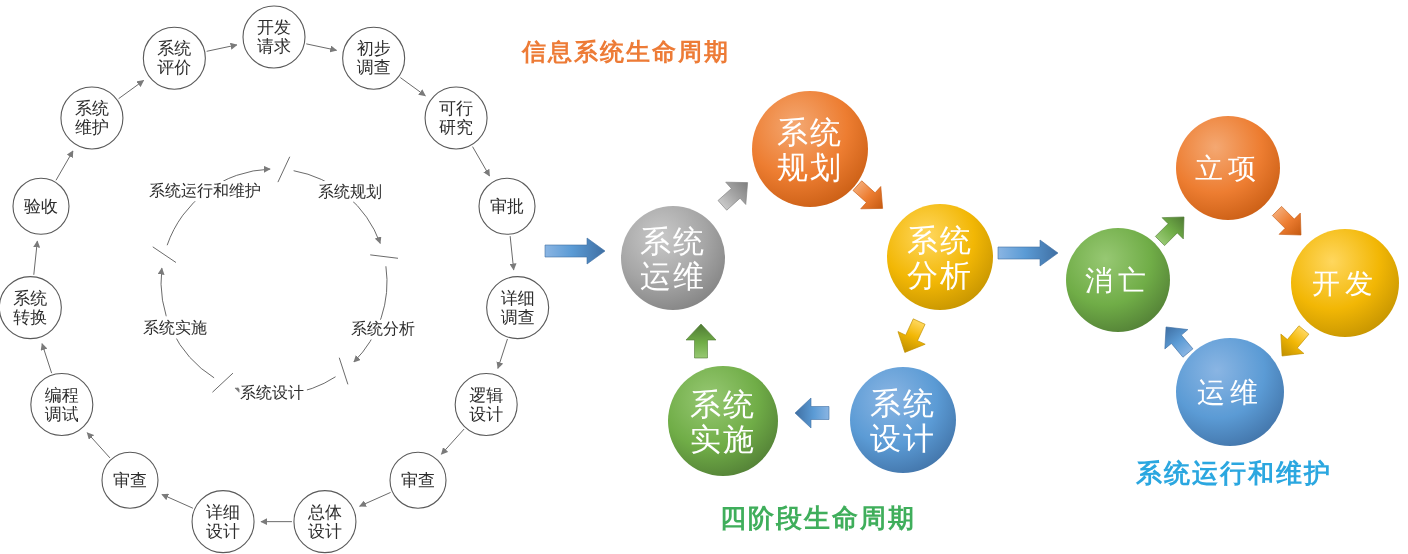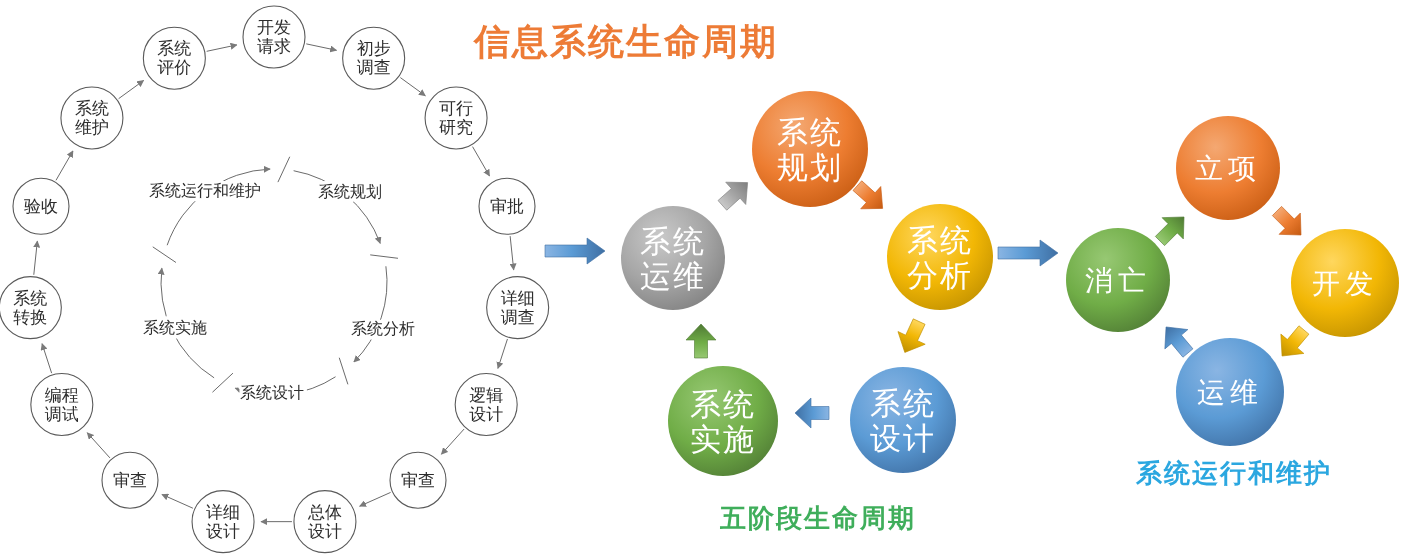--- a/index.html
+++ b/index.html
@@ -1,21 +1,21 @@
 <!DOCTYPE html>
 <html><head>
 <meta charset="utf-8">
 <style>
   html,body{margin:0;padding:0;background:#ffffff;}
   #stage{position:relative;width:1408px;height:554px;background:#ffffff;overflow:hidden;
          font-family:"DejaVu Sans",sans-serif;}
   #diagram-svg{position:absolute;left:0;top:0;}
   .lbl{position:absolute;transform:translateX(-50%);white-space:nowrap;font-weight:bold;
        font-family:"DejaVu Serif",serif;letter-spacing:2px;}
-  #title{left:626px;top:18px;font-size:36px;font-family:Liberation Mono, monospace;}
+  #title{left:626px;top:36px;font-size:24px;font-family:Liberation Mono, monospace;}
   #five-label{left:818px;top:501px;font-size:26px;}
   #four-label{left:1234px;top:456px;font-size:26px;}
   .ring-node-label{font-family:"DejaVu Serif",serif;font-size:17px;fill:#2d2d2d;text-anchor:middle;}
   .inner-label{font-family:"DejaVu Serif",serif;font-size:16px;fill:#2d2d2d;text-anchor:middle;
                paint-order:stroke;stroke:#ffffff;stroke-width:7px;stroke-linejoin:round;}
   .cycle-text{font-family:"DejaVu Sans",sans-serif;fill:#ffffff;text-anchor:middle;}
 </style>
 </head>
 <body>
 
@@ -218,15 +218,15 @@
         </g>
         <g>
           <circle cx="1118" cy="280" r="52" fill="url(#grad-green)"></circle>
           <text x="1118" class="cycle-text" font-size="28" letter-spacing="5" y="290">消亡</text>
         </g>
       </g>
       <path d="M-30 -6 L12 -6 L12 -13 L30 0 L12 13 L12 6 L-30 6 Z" transform="translate(575 251)" fill="url(#agrad-blue)" stroke="#3F6FA3" stroke-width="0.6"></path>
       <path d="M-30 -6 L12 -6 L12 -13 L30 0 L12 13 L12 6 L-30 6 Z" transform="translate(1028 253)" fill="url(#agrad-blue)" stroke="#3F6FA3" stroke-width="0.6"></path>
     </svg>
   <div id="title" class="lbl" style="color: rgb(237, 123, 54);">信息系统生命周期</div>
-  <div id="five-label" class="lbl" style="color: rgb(63, 174, 91);">五阶段生命周期</div>
+  <div id="five-label" class="lbl" style="color: rgb(63, 174, 91);">四阶段生命周期</div>
   <div id="four-label" class="lbl" style="color: rgb(43, 167, 224);">系统运行和维护</div>
 </div>
 
 </body></html>

